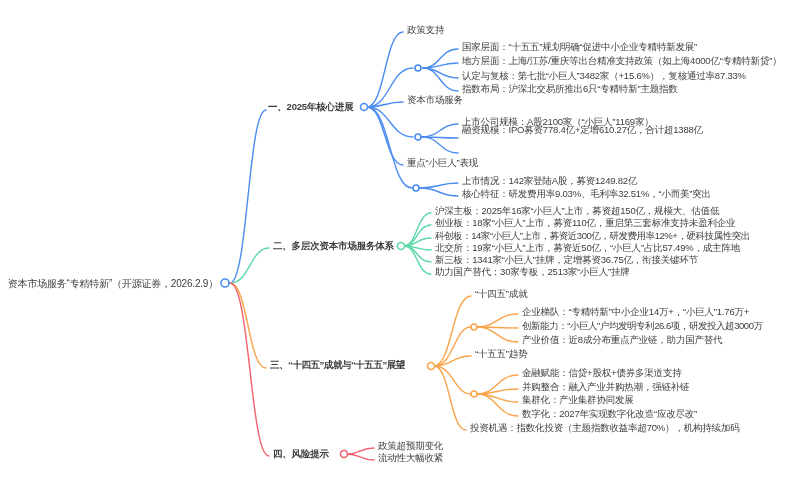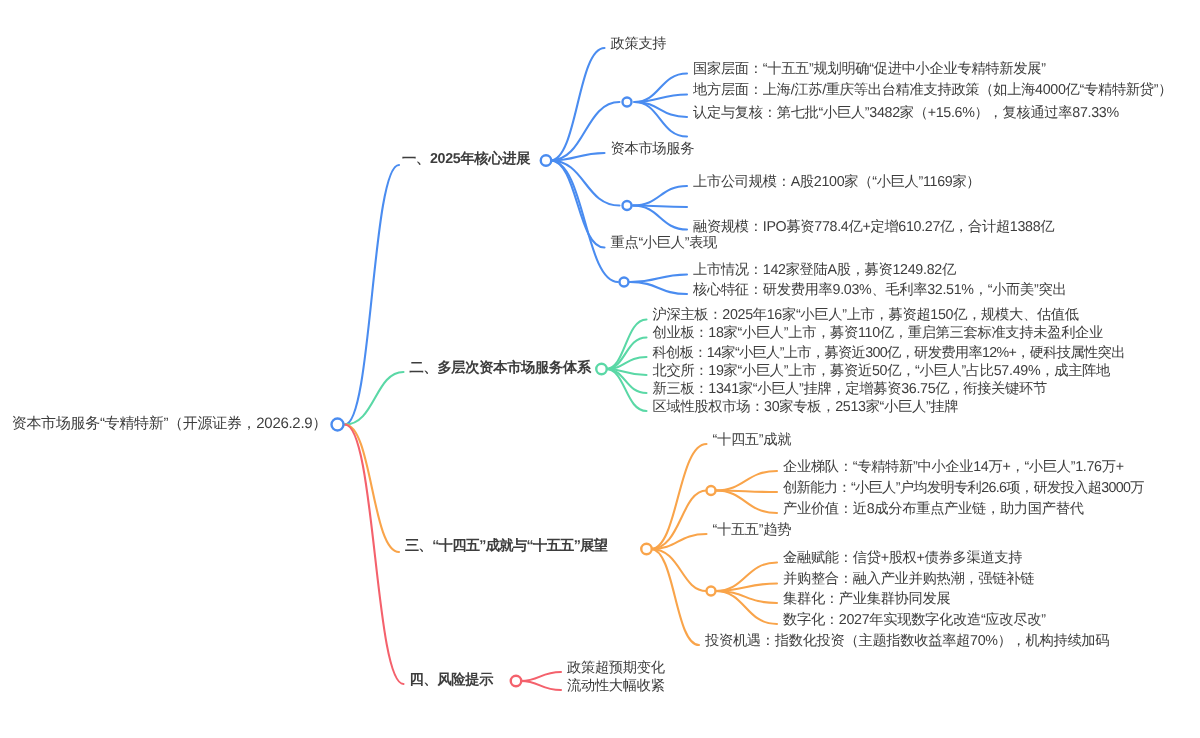--- a/index.html
+++ b/index.html
@@ -88,34 +88,35 @@
     <circle class="junction j4" cx="344" cy="454" r="3.5"></circle>
   </svg>
 
   <div class="node root" style="right:582px;top:283px">资本市场服务“专精特新”（开源证券，2026.2.9）</div>
 
   <div class="node lv1" style="left:268px;top:107px">一、2025年核心进展</div>
   <div class="node" style="left:407px;top:30px">政策支持</div>
   <div class="node" style="left:462px;top:47px">国家层面：“十五五”规划明确“促进中小企业专精特新发展”</div>
   <div class="node" style="left:462px;top:61px">地方层面：上海/江苏/重庆等出台精准支持政策（如上海4000亿“专精特新贷”）</div>
   <div class="node" style="left:462px;top:76px">认定与复核：第七批“小巨人”3482家（+15.6%），复核通过率87.33%</div>
+  <div class="node" style="left:462px;top:89px">指数布局：沪深北交易所推出6只“专精特新”主题指数</div>
   <div class="node" style="left:407px;top:100px">资本市场服务</div>
   <div class="node" style="left:462px;top:122px">上市公司规模：A股2100家（“小巨人”1169家）</div>
-  <div class="node" style="left:462px;top:152px">融资规模：IPO募资778.4亿+定增610.27亿，合计超1388亿</div>
+  <div class="node" style="left:462px;top:130px">融资规模：IPO募资778.4亿+定增610.27亿，合计超1388亿</div>
   <div class="node" style="left:407px;top:163px">重点“小巨人”表现</div>
   <div class="node" style="left:462px;top:181px">上市情况：142家登陆A股，募资1249.82亿</div>
   <div class="node" style="left:462px;top:194px">核心特征：研发费用率9.03%、毛利率32.51%，“小而美”突出</div>
 
   <div class="node lv1" style="left:273px;top:246px">二、多层次资本市场服务体系</div>
   <div class="node" style="left:435px;top:211px">沪深主板：2025年16家“小巨人”上市，募资超150亿，规模大、估值低</div>
   <div class="node" style="left:435px;top:223px">创业板：18家“小巨人”上市，募资110亿，重启第三套标准支持未盈利企业</div>
   <div class="node tight" style="left:435px;top:236px">科创板：14家“小巨人”上市，募资近300亿，研发费用率12%+，硬科技属性突出</div>
   <div class="node" style="left:435px;top:248px">北交所：19家“小巨人”上市，募资近50亿，“小巨人”占比57.49%，成主阵地</div>
   <div class="node" style="left:435px;top:260px">新三板：1341家“小巨人”挂牌，定增募资36.75亿，衔接关键环节</div>
-  <div class="node" style="left:435px;top:272px">区域性股权市场：30家专板，2513家“小巨人”挂牌</div>
+  <div class="node" style="left:435px;top:272px">助力国产替代：30家专板，2513家“小巨人”挂牌</div>
 
   <div class="node lv1 tight" style="left:270px;top:365px">三、“十四五”成就与“十五五”展望</div>
   <div class="node" style="left:475px;top:294px">“十四五”成就</div>
   <div class="node" style="left:522px;top:312px">企业梯队：“专精特新”中小企业14万+，“小巨人”1.76万+</div>
   <div class="node tight" style="left:522px;top:326px">创新能力：“小巨人”户均发明专利26.6项，研发投入超3000万</div>
   <div class="node" style="left:522px;top:340px">产业价值：近8成分布重点产业链，助力国产替代</div>
   <div class="node" style="left:475px;top:354px">“十五五”趋势</div>
   <div class="node" style="left:522px;top:373px">金融赋能：信贷+股权+债券多渠道支持</div>
   <div class="node" style="left:522px;top:387px">并购整合：融入产业并购热潮，强链补链</div>
   <div class="node" style="left:522px;top:400px">集群化：产业集群协同发展</div>

